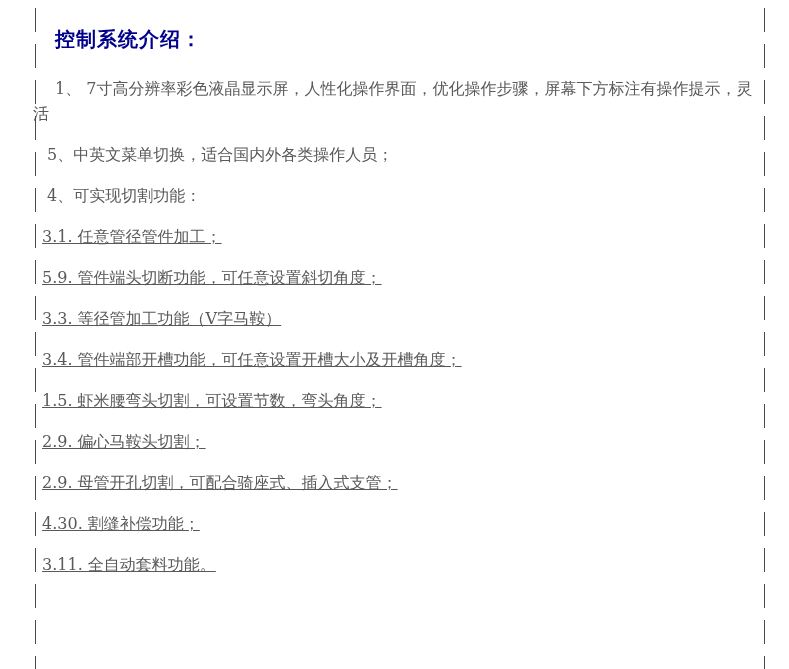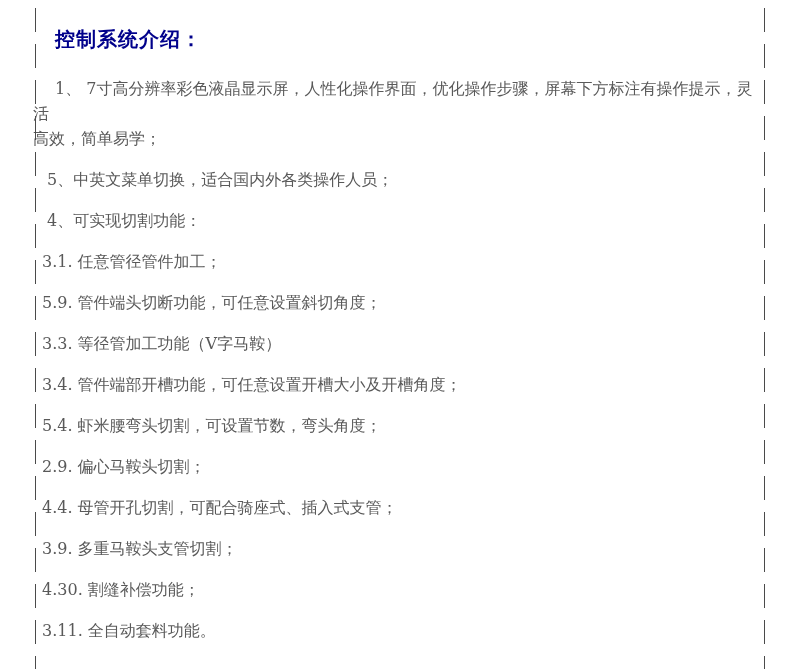--- a/index.html
+++ b/index.html
@@ -27,21 +27,21 @@
     line-height: 26px;
     font-weight: bold;
     color: #00008B;
     margin: 26px 0 0 0;
     text-indent: 22px;
     letter-spacing: 1px;
   }
   .para { margin: 16px 0 0 0; }
   .para.first-para { margin-top: 24px; }
   .indent-md { text-indent: 14px; }
-  .indent-sm { text-indent: 9px; }
+  .indent-sm { text-indent: 9px; text-decoration: underline; }
   .line { display: block; text-indent: 0; }
   .line.first { text-indent: 22px; }
   .border-line {
     position: absolute;
     top: 8px;
     bottom: 0;
     width: 1px;
     z-index: 2;
     background-image: repeating-linear-gradient(
       to bottom,
@@ -56,43 +56,41 @@
 <body>
 
 <div class="page">
 
   <div class="content">
 
     <h2 class="title">控制系统介绍：</h2>
 
     <p class="para first-para">
       <span class="line first">1、 7寸高分辨率彩色液晶显示屏，人性化操作界面，优化操作步骤，屏幕下方标注有操作提示，灵活</span>
-      <span class="line">高效，简单易学；</span>
     </p>
 
     <p class="para indent-md">5、中英文菜单切换，适合国内外各类操作人员；</p>
 
     <p class="para indent-md">4、可实现切割功能：</p>
 
     <p class="para indent-sm">3.1. 任意管径管件加工；</p>
 
     <p class="para indent-sm">5.9. 管件端头切断功能，可任意设置斜切角度；</p>
 
     <p class="para indent-sm">3.3. 等径管加工功能（V字马鞍）</p>
 
     <p class="para indent-sm">3.4. 管件端部开槽功能，可任意设置开槽大小及开槽角度；</p>
 
-    <p class="para indent-sm">5.4. 虾米腰弯头切割，可设置节数，弯头角度；</p>
+    <p class="para indent-sm">1.5. 虾米腰弯头切割，可设置节数，弯头角度；</p>
 
     <p class="para indent-sm">2.9. 偏心马鞍头切割；</p>
 
-    <p class="para indent-sm">4.4. 母管开孔切割，可配合骑座式、插入式支管；</p>
+    <p class="para indent-sm">2.9. 母管开孔切割，可配合骑座式、插入式支管；</p>
 
 
-    <p class="para indent-sm">3.9. 多重马鞍头支管切割；</p>
 
     <p class="para indent-sm">4.30. 割缝补偿功能；</p>
 
     <p class="para indent-sm">3.11. 全自动套料功能。</p>
 
   </div>
 
   <div class="border-line border-left"></div>
   <div class="border-line border-right"></div>
 

